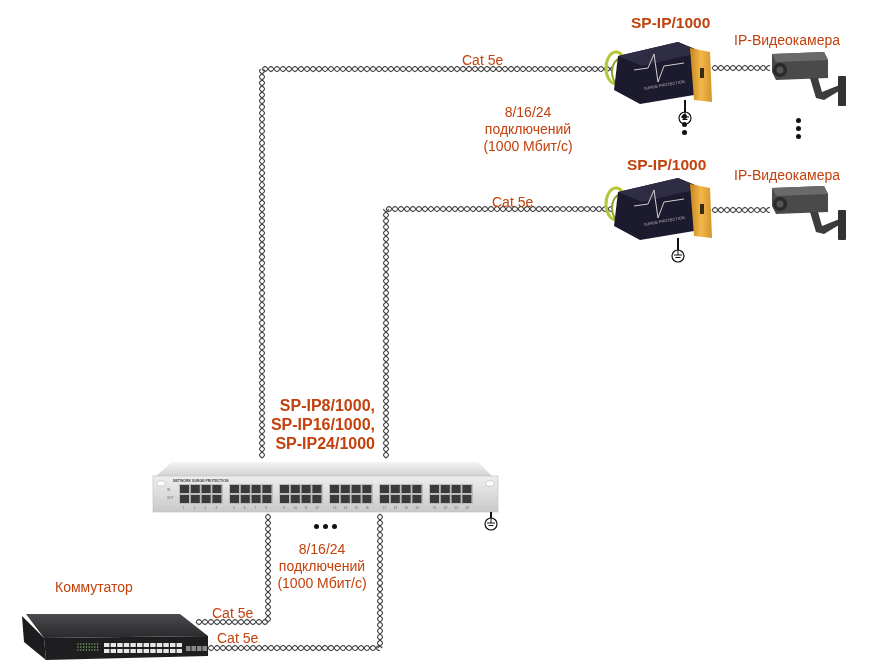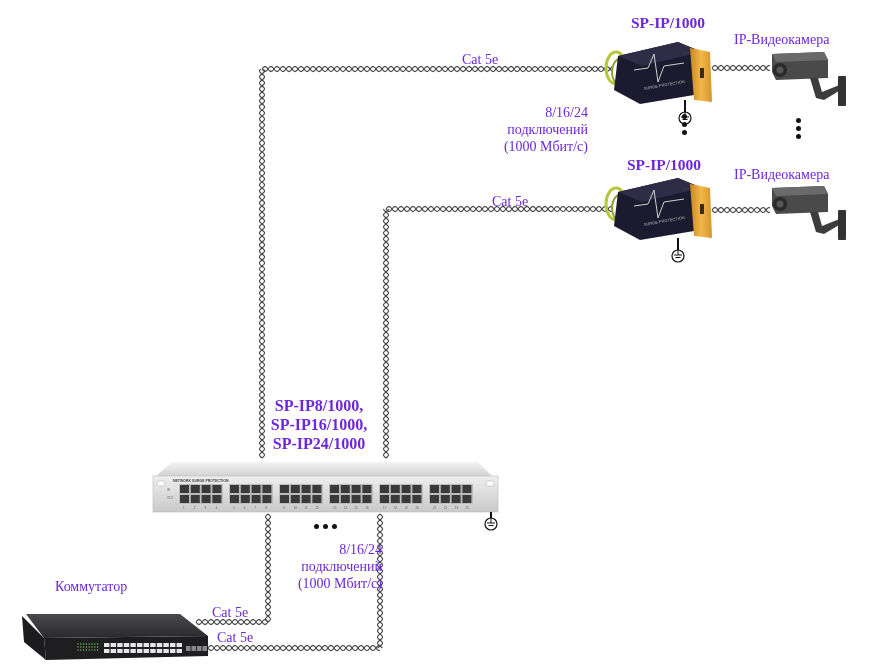--- a/index.html
+++ b/index.html
@@ -1,21 +1,21 @@
 <!DOCTYPE html>
 <html><head>
 <meta charset="utf-8">
 <style>
   html, body { margin: 0; padding: 0; background: #ffffff; }
   body { width: 880px; height: 671px; position: relative; overflow: hidden;
          font-family: "Liberation Sans", sans-serif; color: #111; }
   #diagram { position: absolute; left: 0; top: 0; width: 880px; height: 671px; }
-  .lbl { position: absolute; white-space: nowrap; font-size: 14px; color: #6d28d9; font-family: Liberation Serif, serif; }
+  .lbl { position: absolute; white-space: nowrap; font-size: 14px; color: #c2410c; }
   .lbl.bold { font-weight: bold; font-size: 15.5px; }
-  .lbl.center { text-align: right; }
+  .lbl.center { text-align: center; }
   .multiline { white-space: pre-line; line-height: 17px; }
   .panel-title { white-space: pre-line; line-height: 19px; font-weight: bold; font-size: 16px; text-align: center; }
   .dots { position: absolute; }
   .dot { position: absolute; width: 5px; height: 5px; border-radius: 50%; background: #111; }
 </style>
 </head>
 <body>
 
 <svg id="diagram" viewBox="0 0 880 671" xmlns="http://www.w3.org/2000/svg">
   <defs>
@@ -305,21 +305,21 @@
 <div class="lbl" style="left:462px; top:52px;">Cat 5e</div>
 
 <div class="lbl center multiline" style="left:468px; top:104px; width:120px;">8/16/24
 подключений
 (1000 Мбит/с)</div>
 
 <div class="lbl bold" style="left:627px; top:156px;">SP-IP/1000</div>
 <div class="lbl" style="left:734px; top:167px;">IP-Видеокамера</div>
 <div class="lbl" style="left:492px; top:194px;">Cat 5e</div>
 
-<div class="lbl panel-title" style="left:263px; top:396px; width:112px;">SP-IP8/1000,
+<div class="lbl panel-title" style="left:263px; top:396px; width:112px;text-align:right;">SP-IP8/1000,
 SP-IP16/1000,
 SP-IP24/1000</div>
 
 <div class="lbl center multiline" style="left:262px; top:541px; width:120px;">8/16/24
 подключений
 (1000 Мбит/с)</div>
 
 <div class="lbl" style="left:55px; top:579px;">Коммутатор</div>
 <div class="lbl" style="left:212px; top:605px;">Cat 5e</div>
 <div class="lbl" style="left:217px; top:630px;">Cat 5e</div>

